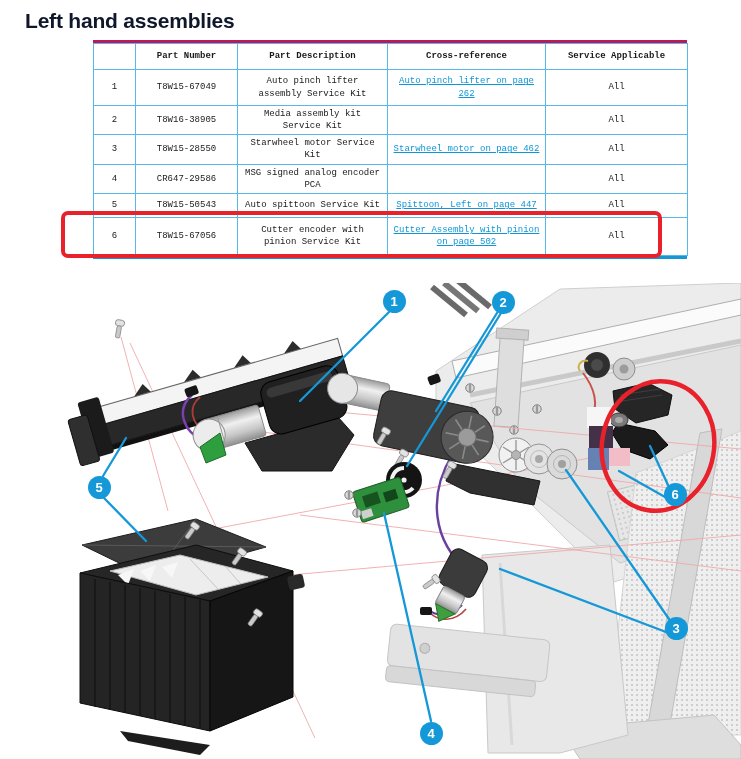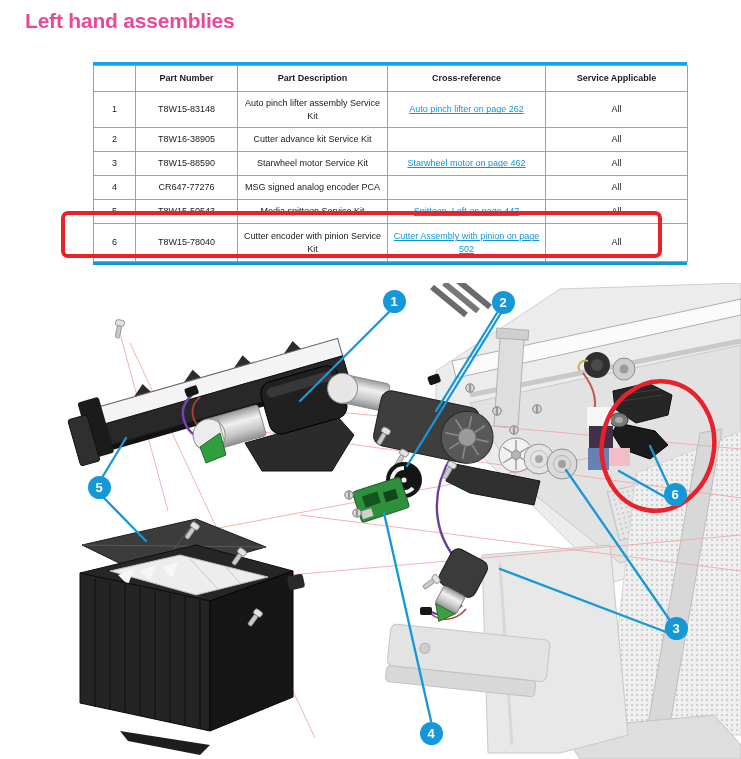--- a/index.html
+++ b/index.html
@@ -2,26 +2,26 @@
 <html><head>
 <meta charset="utf-8">
 <style>
   html,body{margin:0;padding:0;}
   body{
     width:741px;height:759px;position:relative;background:#ffffff;overflow:hidden;
     font-family:"Liberation Sans",sans-serif;
   }
   .page-title{
     position:absolute;left:25px;top:9px;
-    font-size:21px;font-weight:bold;color:#ec4899;letter-spacing:-0.2px;
+    font-size:21px;font-weight:bold;color:#0f172a;letter-spacing:-0.2px;
   }
   .table-wrap{
-    position:absolute;left:93px;top:62px;width:594px;
-    border-top:3px solid #0ea5e9;border-bottom:3px solid #1696d2;
-    box-sizing:content-box;z-index:2;
+    position:absolute;left:93px;top:40px;width:594px;
+    border-top:3px solid #be185d;border-bottom:3px solid #1696d2;
+    box-sizing:content-box;z-index:2;font-family:Liberation Mono, monospace;
   }
   table.parts{
     border-collapse:collapse;table-layout:fixed;width:594px;
     font-size:9px;color:#1a1a1a;
   }
   table.parts th,table.parts td{
     border:1px solid #56b8e6;text-align:center;vertical-align:middle;
     padding:2px 5px;line-height:1.35;box-sizing:border-box;overflow:hidden;
   }
   table.parts thead tr{height:26px;}
@@ -68,56 +68,56 @@
           <th></th>
           <th>Part Number</th>
           <th>Part Description</th>
           <th>Cross-reference</th>
           <th>Service Applicable</th>
         </tr>
     </thead>
     <tbody>
         <tr>
           <td>1</td>
-          <td>T8W15-83148</td>
+          <td>T8W15-67049</td>
           <td>Auto pinch lifter assembly Service Kit</td>
           <td><a href="#">Auto pinch lifter on page 262</a></td>
           <td>All</td>
         </tr>
         <tr>
           <td>2</td>
           <td>T8W16-38905</td>
-          <td>Cutter advance kit Service Kit</td>
+          <td>Media assembly kit Service Kit</td>
           <td></td>
           <td>All</td>
         </tr>
         <tr>
           <td>3</td>
-          <td>T8W15-88590</td>
+          <td>T8W15-28550</td>
           <td>Starwheel motor Service Kit</td>
           <td><a href="#">Starwheel motor on page 462</a></td>
           <td>All</td>
         </tr>
         <tr>
           <td>4</td>
-          <td>CR647-77276</td>
+          <td>CR647-29586</td>
           <td>MSG signed analog encoder PCA</td>
           <td></td>
           <td>All</td>
         </tr>
         <tr>
           <td>5</td>
           <td>T8W15-50543</td>
-          <td>Media spittoon Service Kit</td>
+          <td>Auto spittoon Service Kit</td>
           <td><a href="#">Spittoon, Left on page 447</a></td>
           <td>All</td>
         </tr>
         <tr>
           <td>6</td>
-          <td>T8W15-78040</td>
+          <td>T8W15-67056</td>
           <td>Cutter encoder with pinion Service Kit</td>
           <td><a href="#">Cutter Assembly with pinion on page 502</a></td>
           <td>All</td>
         </tr>
       </tbody>
   </table>
 </div>
 
 <div class="row-highlight"></div>
 

